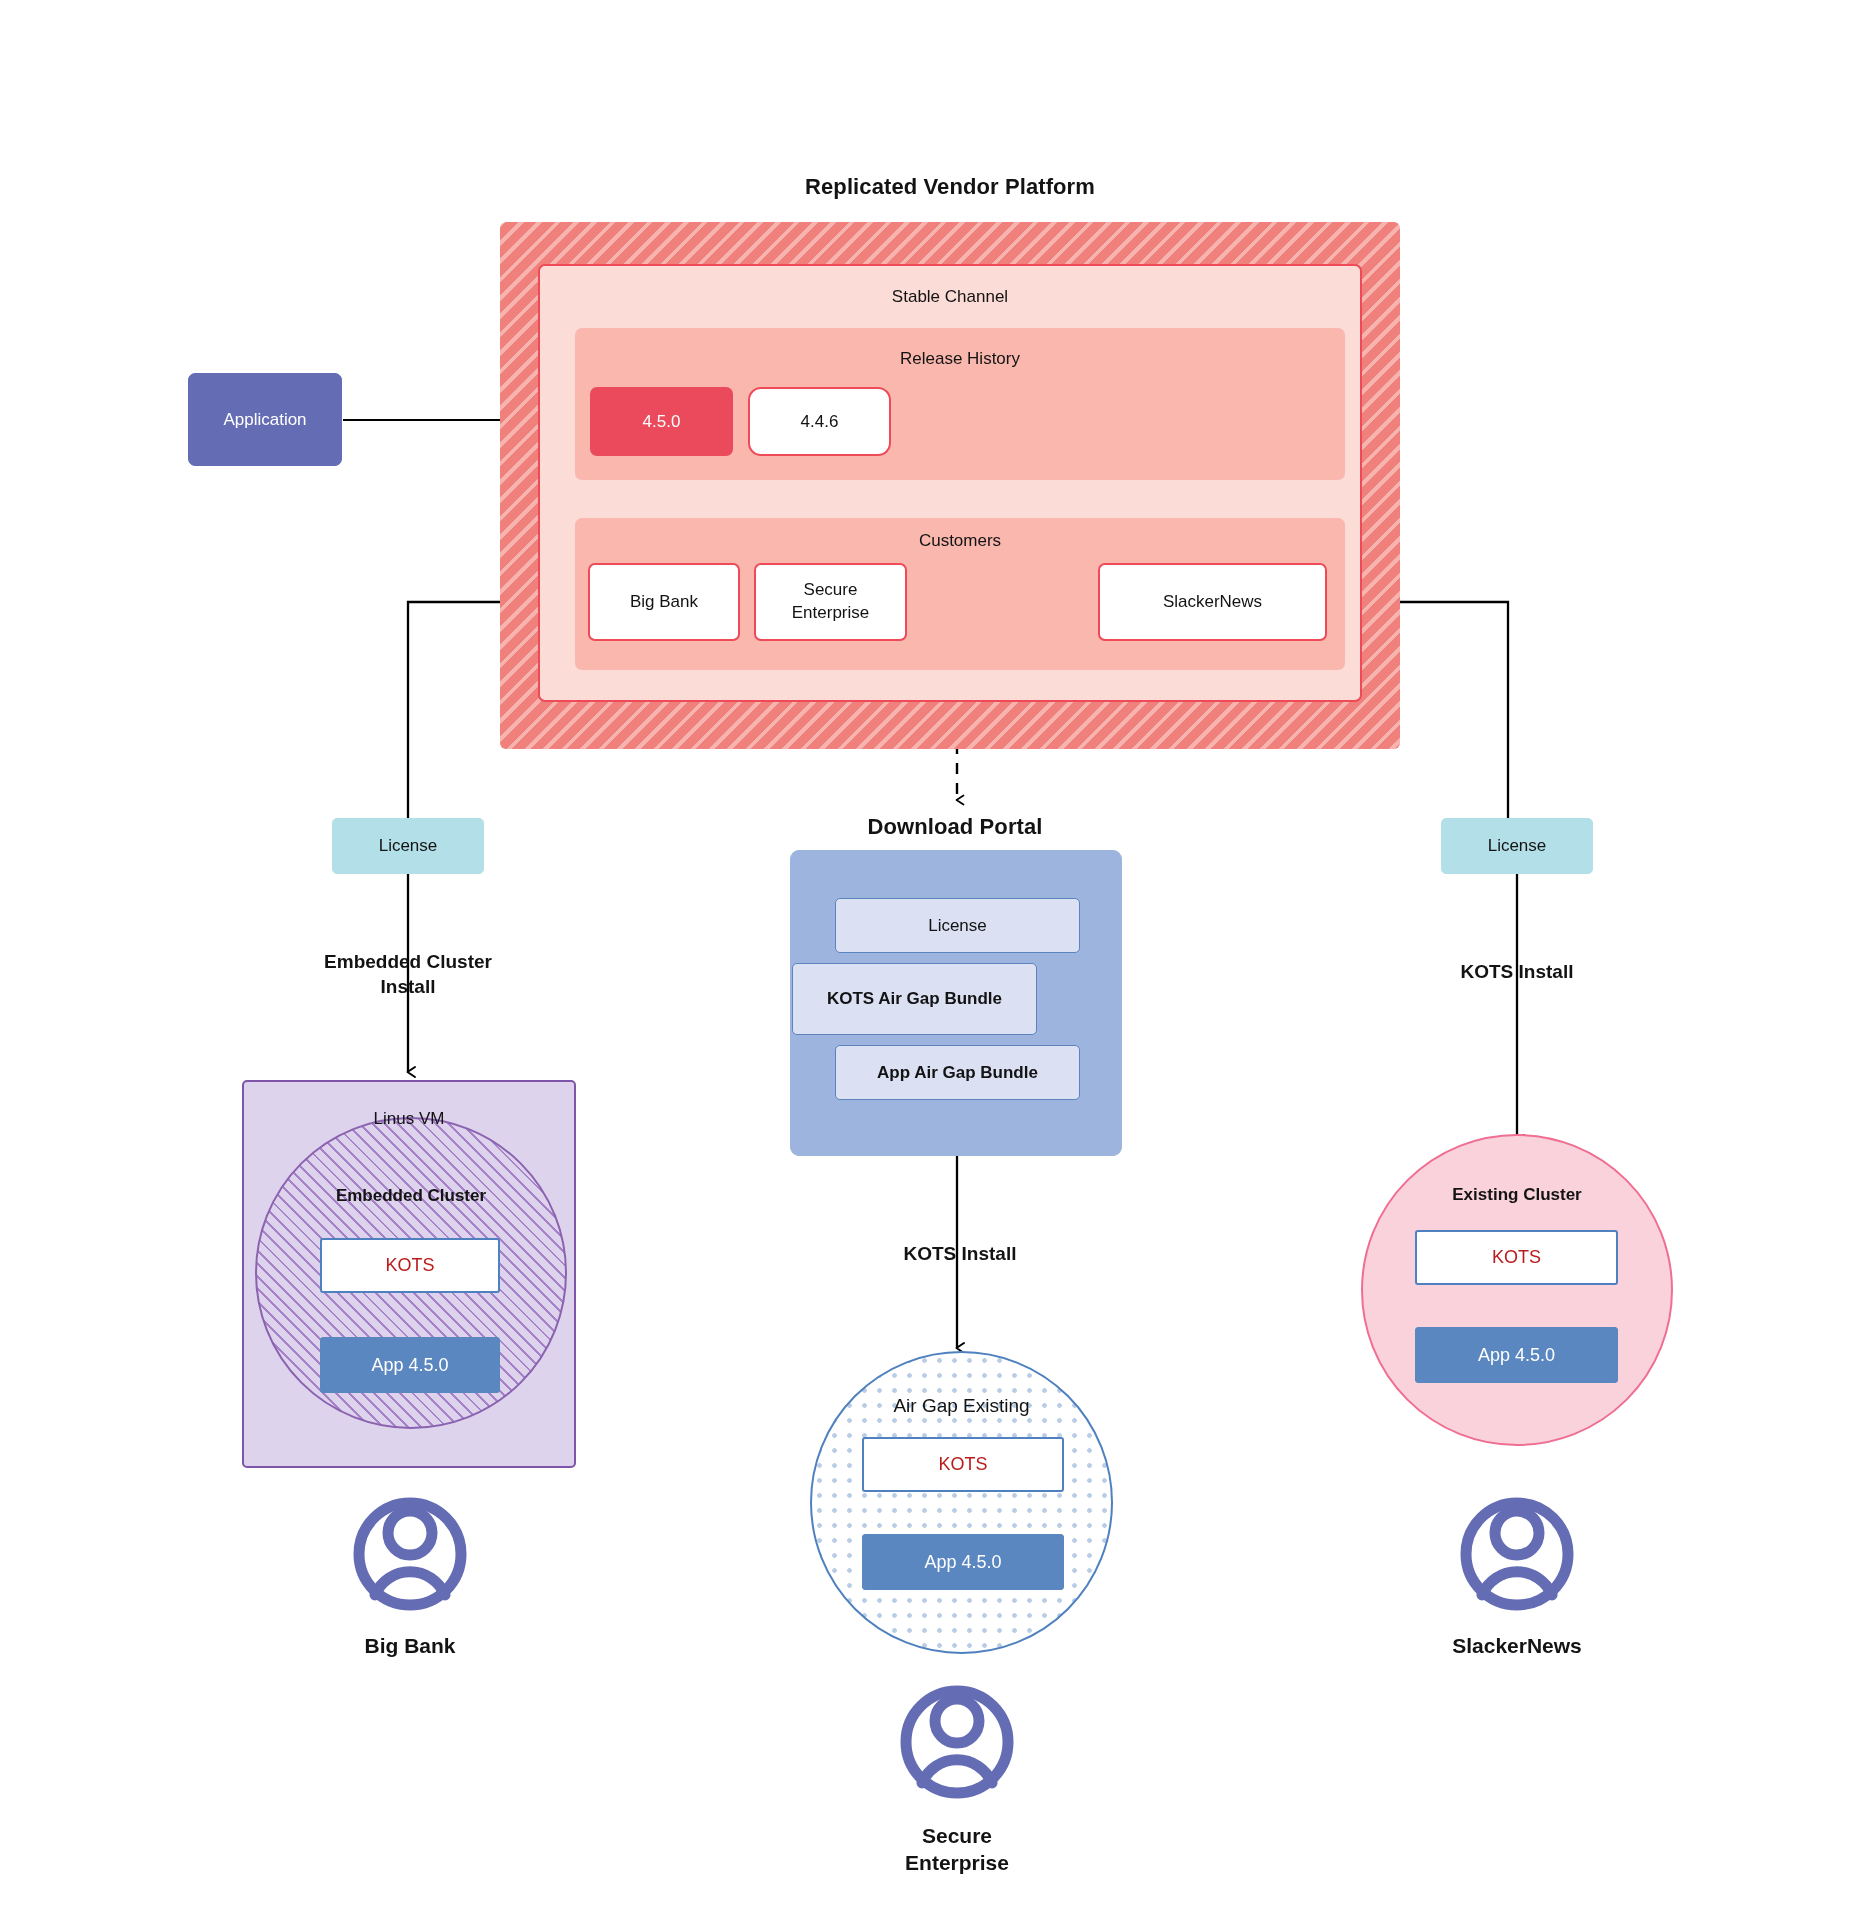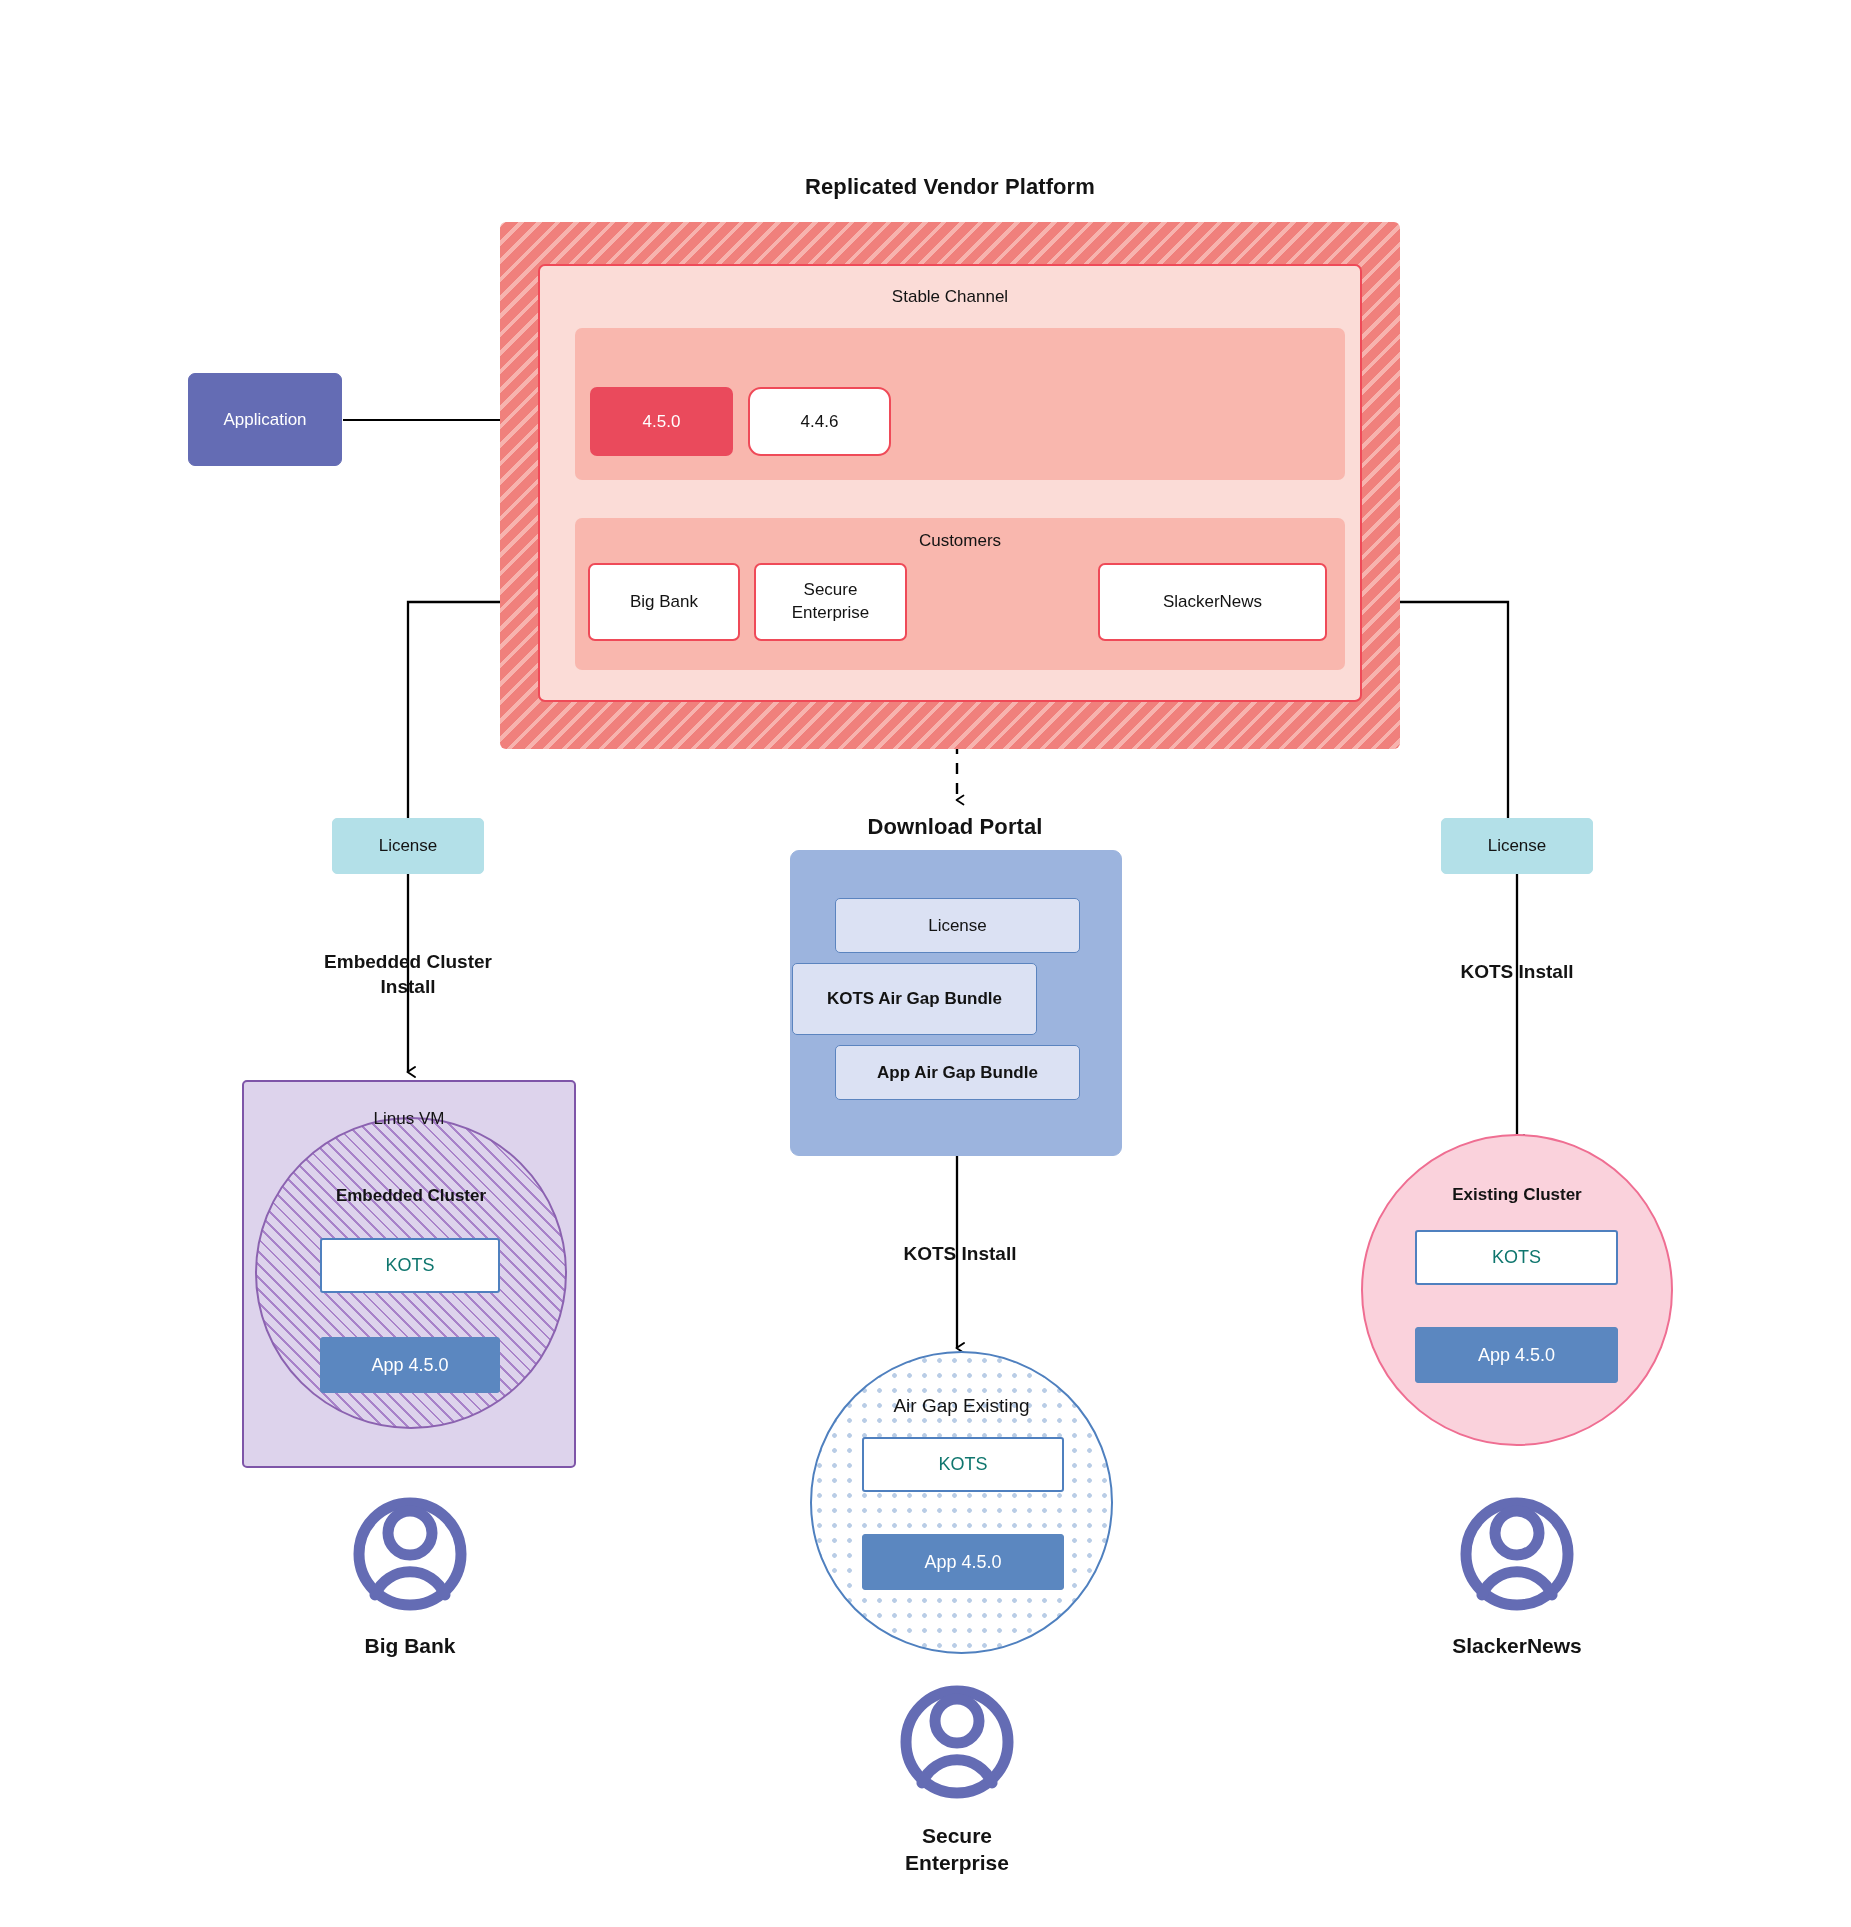--- a/index.html
+++ b/index.html
@@ -115,21 +115,21 @@
     background:#ffffff;
     border:2px solid #4f80bf;
     background-image:radial-gradient(#b9cde6 2.2px, transparent 2.3px);
     background-size:15px 15px;
   }
   .kots-box{
     background:#ffffff;
     border:2px solid #4f80bf;
     border-radius:3px;
     font-size:18px;
-    color:#0f766e;
+    color:#b91c1c;
   }
   .appver-box{
     background:#5b87c0;
     border:1px solid #5b87c0;
     border-radius:3px;
     font-size:18px;
     color:#ffffff;
   }
 
   
@@ -179,20 +179,21 @@
   </svg>
 
   <div class="abs ctr title-lg textnode" style="left:500px;top:172px;width:900px;height:30px;">Replicated Vendor Platform</div>
 
   <div class="abs platform node" style="left:500px;top:222px;width:900px;height:527px;"></div>
 
   <div class="abs stable-channel node" style="left:538px;top:264px;width:824px;height:438px;"></div>
   <div class="abs ctr lbl-16 textnode" style="left:538px;top:285px;width:824px;height:24px;">Stable Channel</div>
 
   <div class="abs inner-band node" style="left:575px;top:328px;width:770px;height:152px;"></div>
+  <div class="abs ctr lbl-16 textnode" style="left:575px;top:348px;width:770px;height:22px;">Release History</div>
 
   <div class="abs ctr rel-current node" style="left:590px;top:387px;width:143px;height:69px;">4.5.0</div>
   <div class="abs ctr rel-old node" style="left:748px;top:387px;width:143px;height:69px;">4.4.6</div>
 
   <div class="abs inner-band node" style="left:575px;top:518px;width:770px;height:152px;"></div>
   <div class="abs ctr lbl-16 textnode" style="left:575px;top:530px;width:770px;height:22px;">Customers</div>
 
   <div class="abs ctr cust-box node" style="left:588px;top:563px;width:152px;height:78px;">
     <span>Big Bank</span>
   </div>

